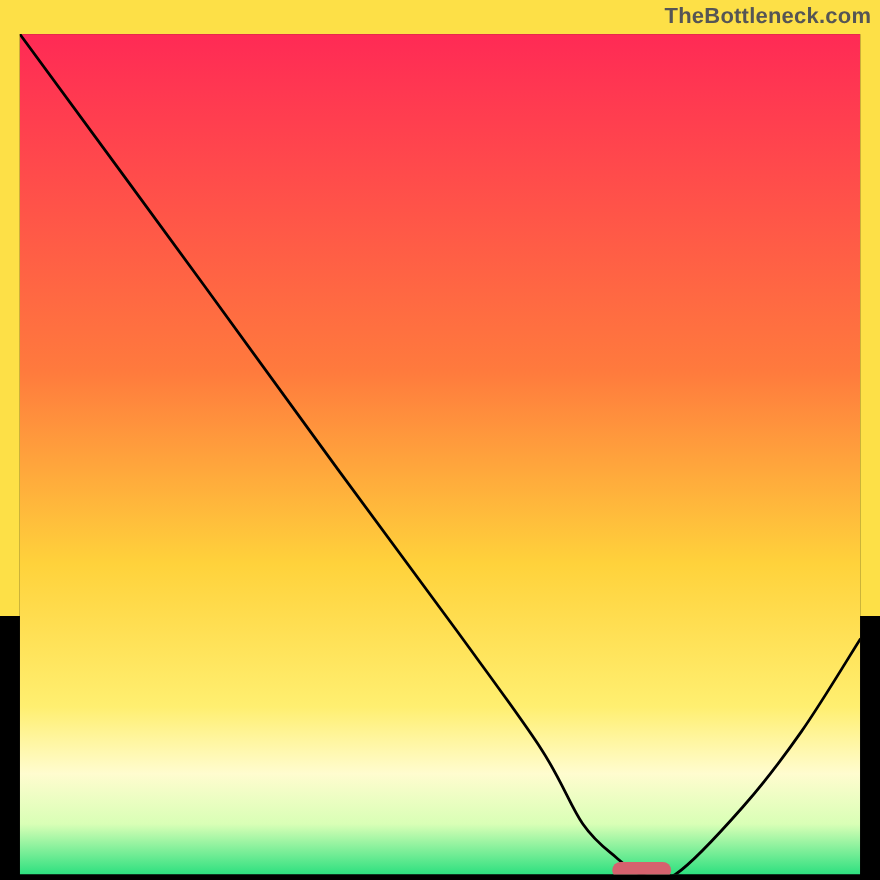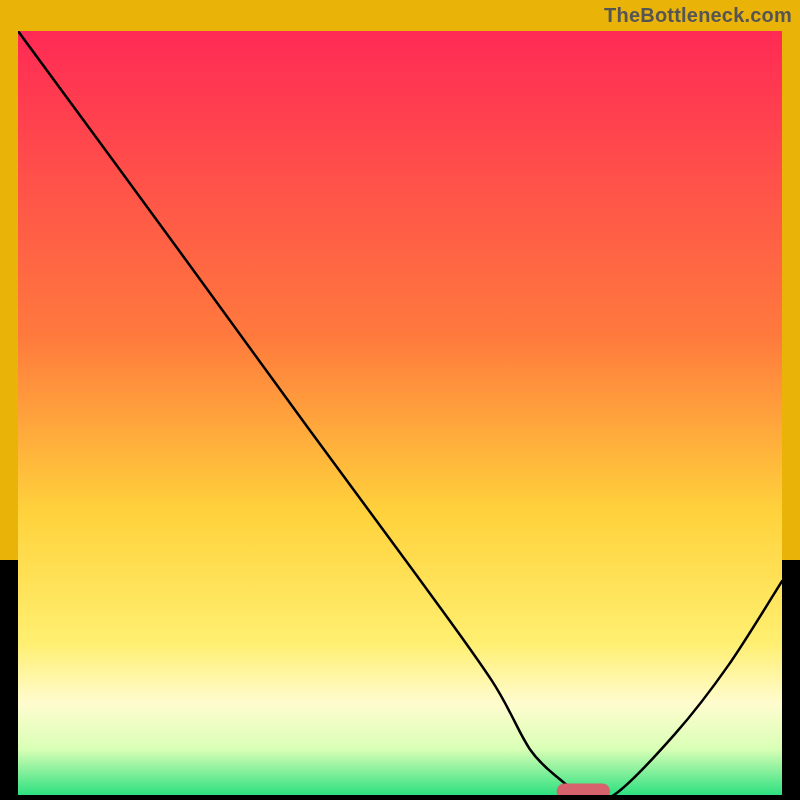--- a/index.html
+++ b/index.html
@@ -7,21 +7,21 @@
     padding: 0;
     width: 800px;
     height: 800px;
     background: #000;
     overflow: hidden;
   }
   .wrap {
     position: relative;
     width: 800px;
     height: 560px;
-    background: #eab308;
+    background: #fde047;
   }
   .watermark {
     position: absolute;
     top: 4px;
     right: 8px;
     color: #555;
     font-family: Arial, Helvetica, sans-serif;
     font-size: 20px;
     font-weight: 600;
     letter-spacing: 0.2px;

